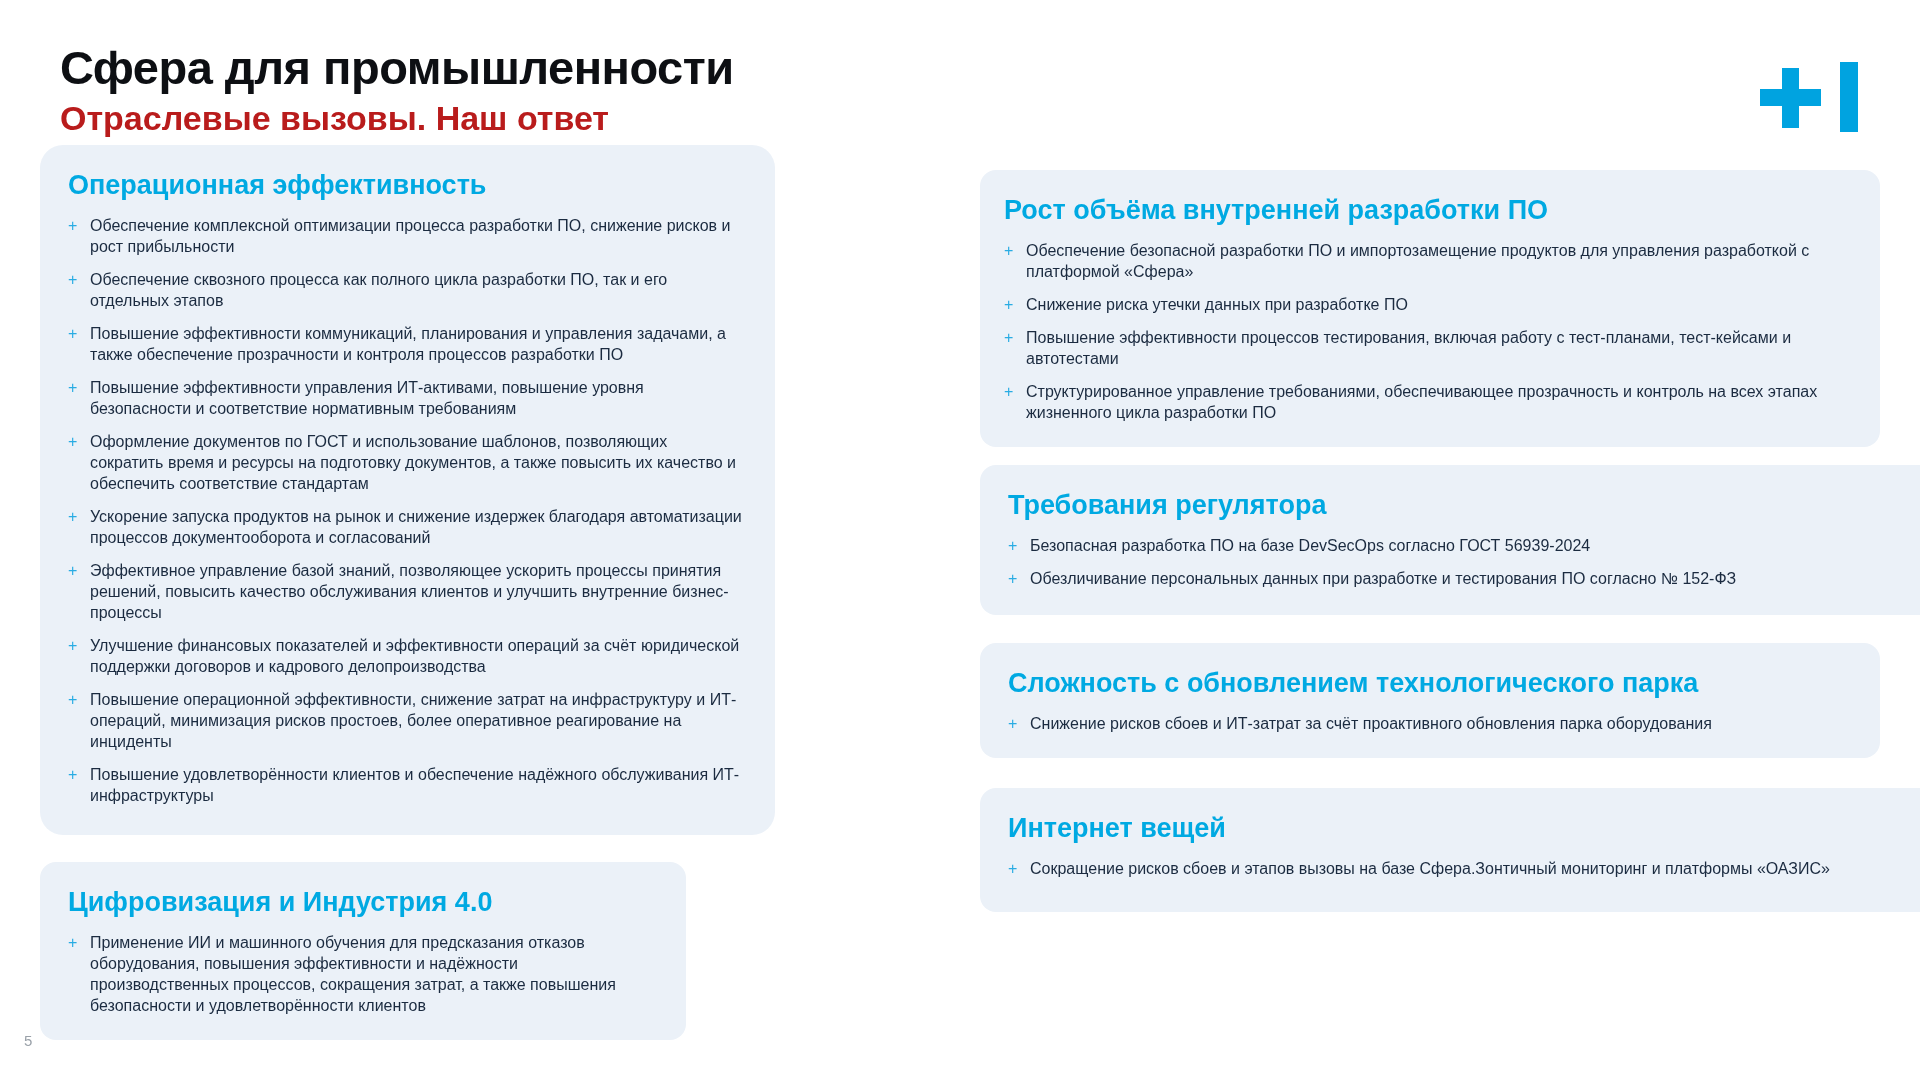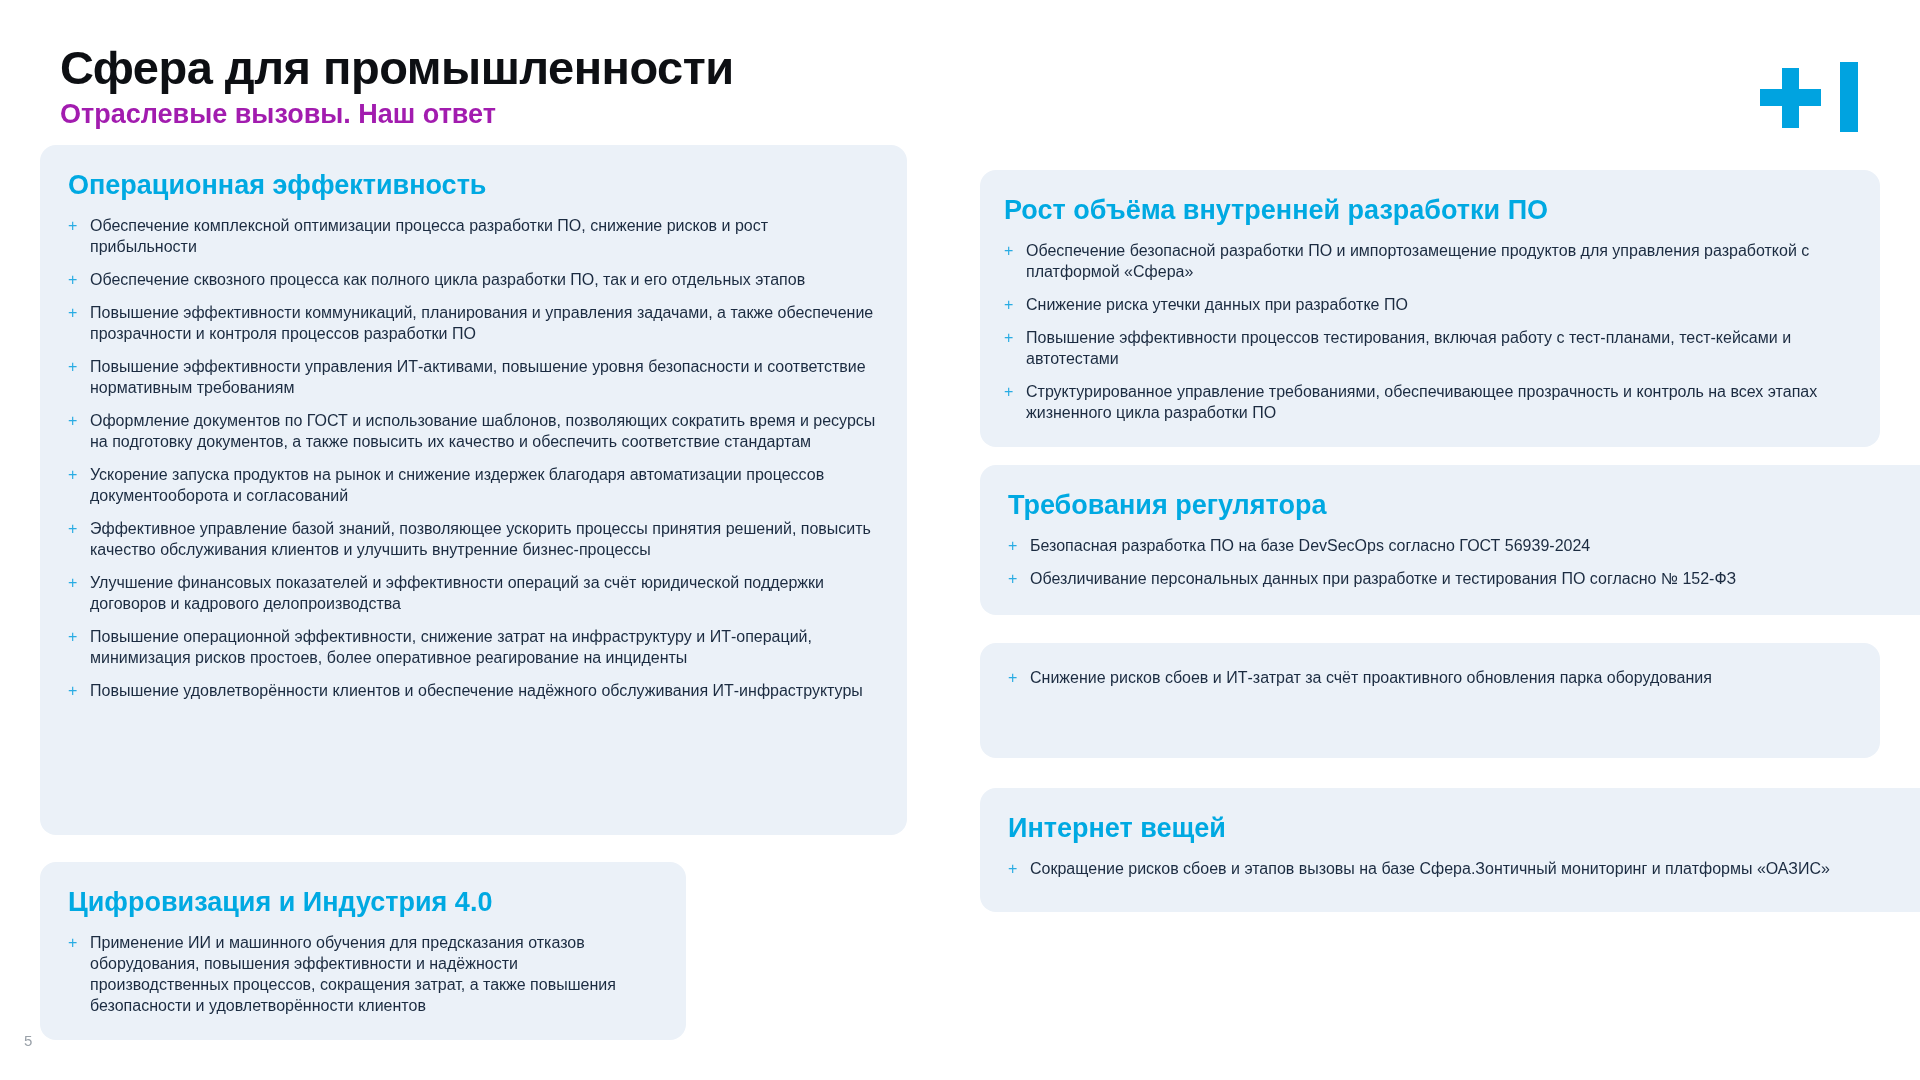--- a/index.html
+++ b/index.html
@@ -11,21 +11,21 @@
     overflow: hidden;
   }
   .slide { position: absolute; inset: 0; }
   .title {
     position: absolute; left: 60px; top: 42px;
     font-size: 47px; font-weight: 700; color: #0d0f13;
     letter-spacing: -0.5px; line-height: 1.1;
   }
   .subtitle {
     position: absolute; left: 60px; top: 99px;
-    font-size: 27px; font-weight: 700; color: #a21caf;
+    font-size: 34px; font-weight: 700; color: #b91c1c;
   }
   .logo { position: absolute; left: 1756px; top: 62px; width: 112px; height: 70px; }
   .card {
     position: absolute;
     background: #ebf1f8;
     border-radius: 16px;
     padding: 24px 30px 24px 28px;
   }
   .card-heading {
     font-size: 27px; font-weight: 700; color: #00a9e2;
@@ -40,21 +40,21 @@
   .plus {
     flex: 0 0 22px; width: 22px;
     color: #29ace3; font-size: 16px; line-height: 21px;
   }
   .btext { flex: 1 1 auto; }
   .pageno {
     position: absolute; left: 24px; top: 1032px;
     font-size: 15px; color: #9aa1a9;
   }
   
-  .card-l0 { left: 40px;  top: 145px; width: 867px; min-height: 690px; }
+  .card-l0 { left: 40px;  top: 145px; width: 735px; min-height: 690px; border-radius: 23px; }
   .card-l1 { left: 40px;  top: 862px; width: 646px; min-height: 146px; }
   .card-r0 { left: 980px; top: 170px; width: 900px; min-height: 268px; padding-left: 24px; }
   .card-r1 { left: 980px; top: 465px; width: 984px; min-height: 150px; }
   .card-r2 { left: 980px; top: 643px; width: 900px; min-height: 115px; }
   .card-r3 { left: 980px; top: 788px; width: 1052px; min-height: 124px; }
 </style>
 </head>
 <body>
 
 <div class="slide">
@@ -156,20 +156,21 @@
         <span class="btext">Безопасная разработка ПО на базе DevSecOps согласно ГОСТ 56939-2024</span>
       </div>
       <div class="bullet">
         <span class="plus">+</span>
         <span class="btext">Обезличивание персональных данных при разработке и тестирования ПО согласно № 152-ФЗ</span>
       </div>
     </div>
   </section>
 
   <section class="card card-r2">
+    <h3 class="card-heading">Сложность с обновлением технологического парка</h3>
     <div class="bullets">
       <div class="bullet">
         <span class="plus">+</span>
         <span class="btext">Снижение рисков сбоев и ИТ-затрат за счёт проактивного обновления парка оборудования</span>
       </div>
     </div>
   </section>
 
   <section class="card card-r3">
     <h3 class="card-heading">Интернет вещей</h3>

